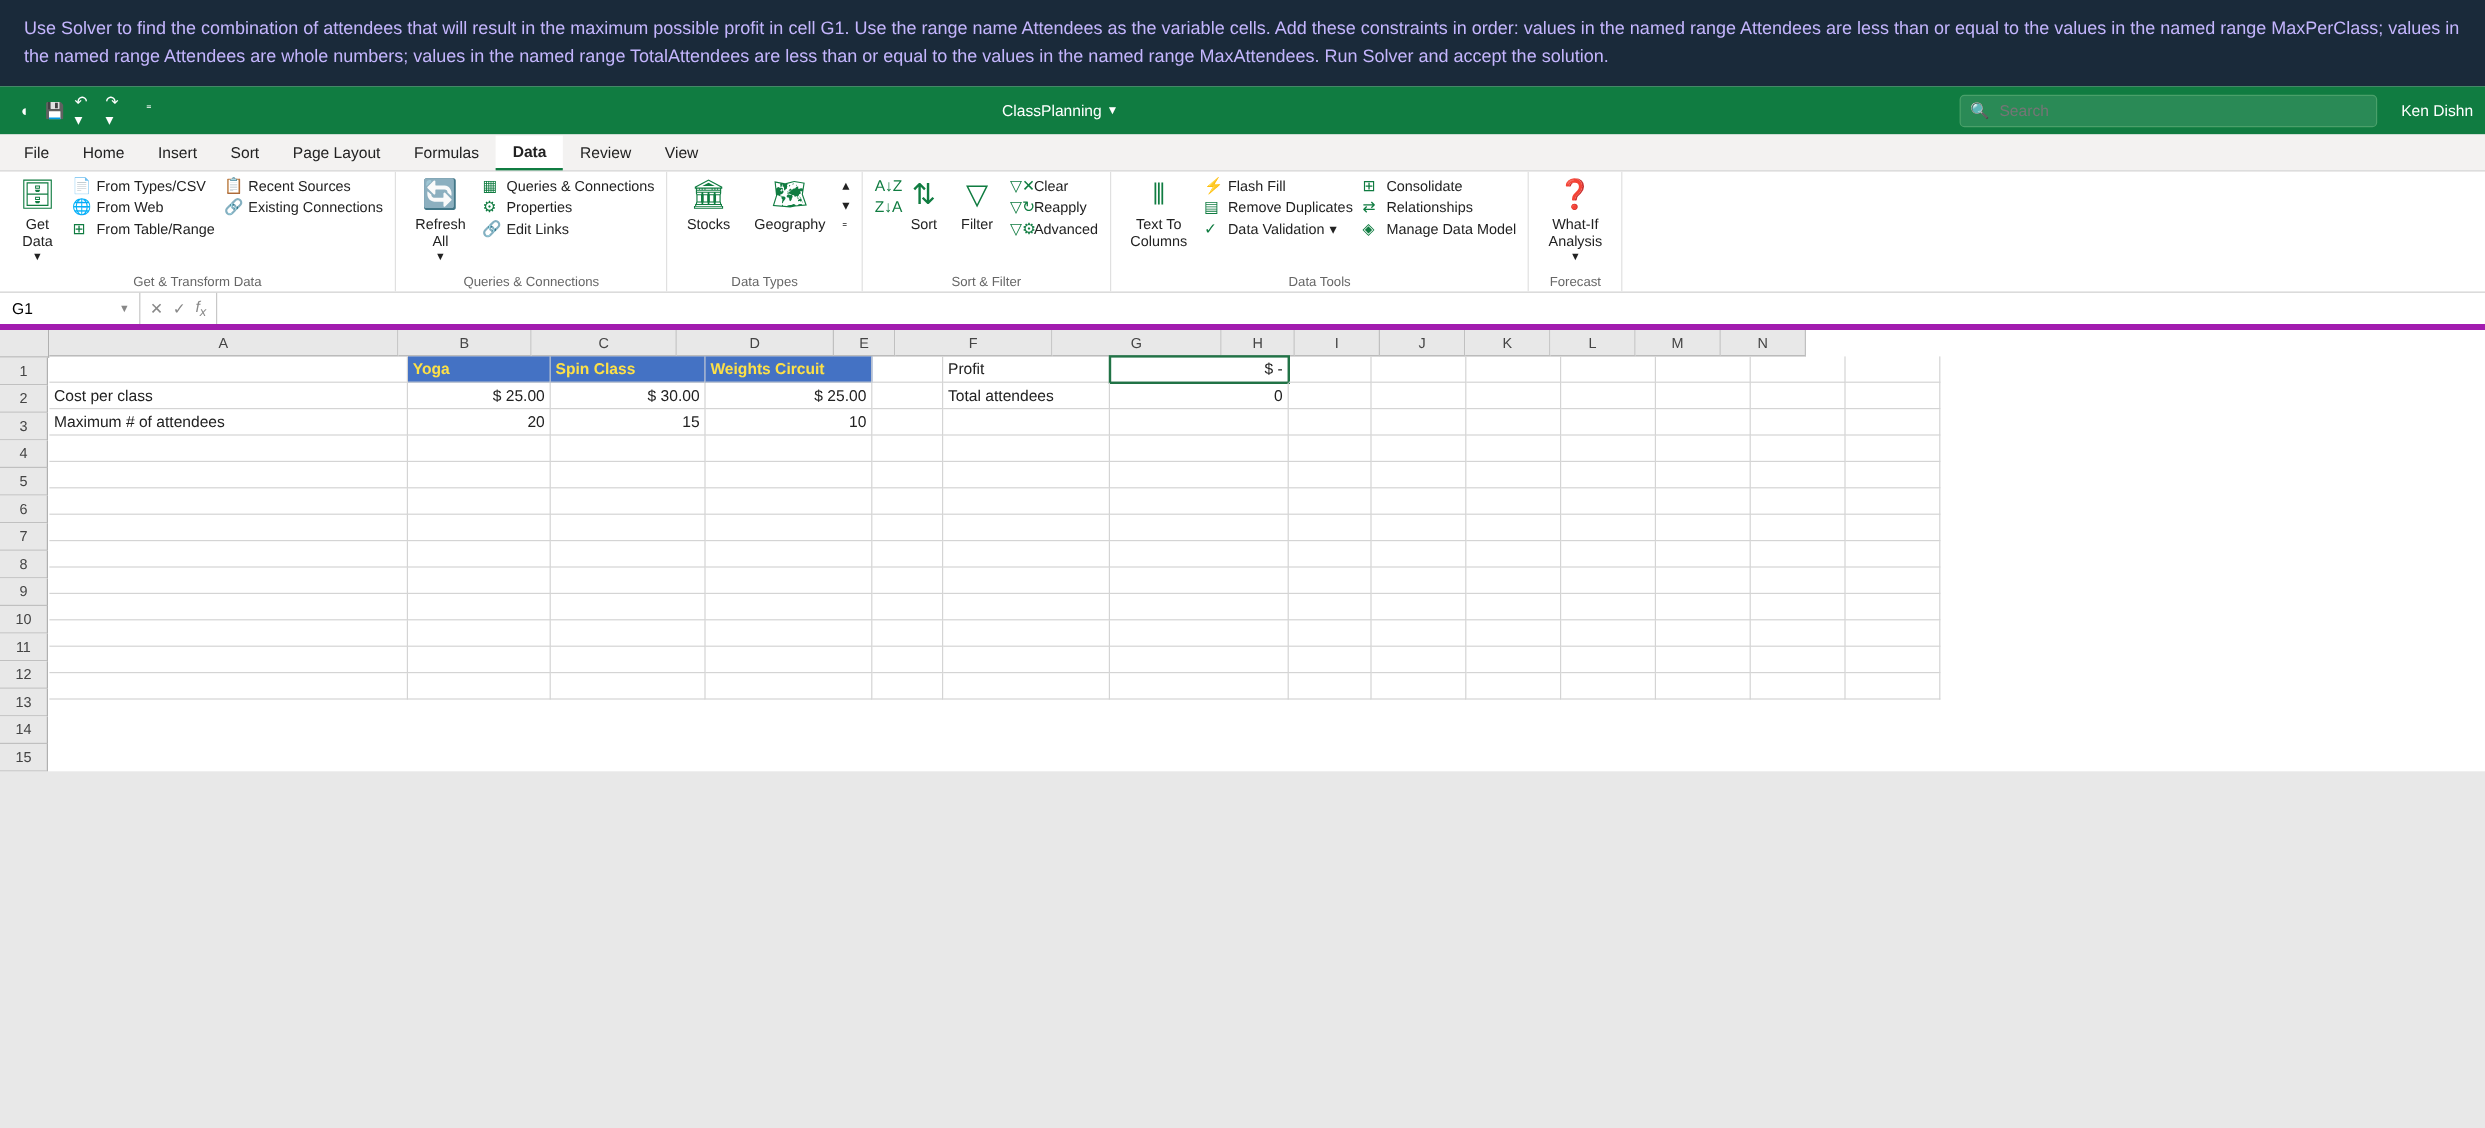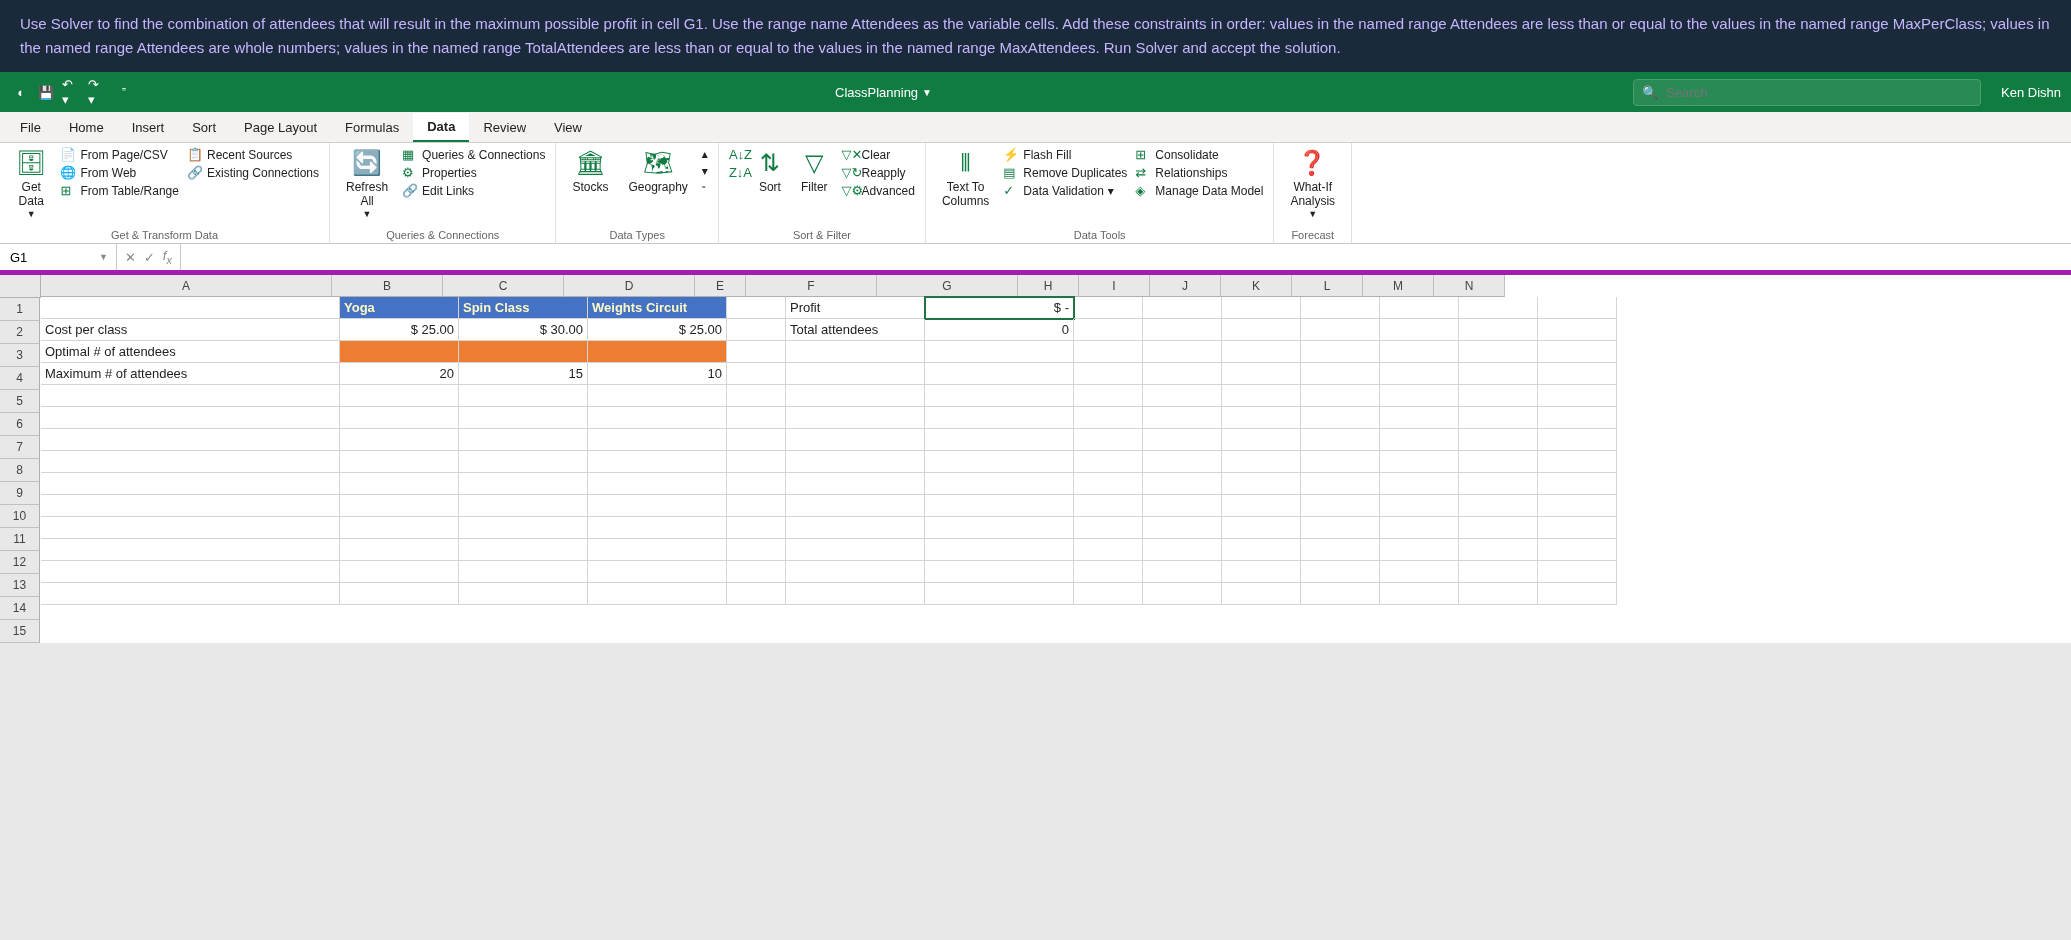--- a/index.html
+++ b/index.html
@@ -34,21 +34,21 @@
 .grid-wrap{display:flex;background:#fff}
 .corner{width:40px;height:22px;background:#e8e8e8;border-right:1px solid #b0b0b0;border-bottom:1px solid #b0b0b0}
 .col-headers{display:flex;height:22px}
 .ch{background:#e8e8e8;border-right:1px solid #c0c0c0;border-bottom:1px solid #b0b0b0;display:flex;align-items:center;justify-content:center;font-size:12px;color:#444}
 .row-headers{display:flex;flex-direction:column;width:40px}
 .rh{background:#e8e8e8;border-right:1px solid #b0b0b0;border-bottom:1px solid #c0c0c0;display:flex;align-items:center;justify-content:center;font-size:12px;color:#444;height:22px}
 .cells{position:relative}
 .row{display:flex;height:22px}
 .cell{border-right:1px solid #d4d4d4;border-bottom:1px solid #d4d4d4;padding:0 4px;display:flex;align-items:center;font-size:13px;overflow:hidden;white-space:nowrap}
 .cell.r{justify-content:flex-end}
-.hdr-blue{background:#4472c4;color:#fef9c3;font-weight:600}
+.hdr-blue{background:#4472c4;color:#fde047;font-weight:600}
 .hdr-orange{background:#ed7d31}
 .cell.sel{outline:2px solid #217346;outline-offset:-1px;background:#fff}
 .colA{width:290px}.colB{width:110px}.colC{width:120px}.colD{width:130px}.colE{width:50px}.colF{width:130px}.colG{width:140px}.colH{width:60px}
 .colrest{width:70px}
 </style>
 </head>
 <body>
 
 <div class="task-banner">
   <span>Use Solver to find the combination of attendees that will result in the maximum possible profit in cell G1.  Use the range name Attendees as the variable cells. Add these constraints in order: values in the named range Attendees are less than or equal to the values in the named range MaxPerClass; values in the named range Attendees are whole numbers; values in the named range TotalAttendees are less than or equal to the values in the named range MaxAttendees. Run Solver and accept the solution.</span>
@@ -90,21 +90,21 @@
     <div class="grp-body">
       <div class="big-btn">
         <span class="ic">🗄</span>
         <span style="white-space:pre">Get
 Data</span>
         <span style="font-size:9px">▼</span>
       </div>
       <div class="small-list">
         <div class="small-item">
             <span class="ic">📄</span>
-            <span>From Page/CSV</span>
+            <span>From Types/CSV</span>
           </div>
         <div class="small-item">
             <span class="ic">🌐</span>
             <span>From Web</span>
           </div>
         <div class="small-item">
             <span class="ic">⊞</span>
             <span>From Table/Range</span>
           </div>
       </div>
@@ -334,36 +334,20 @@
         <div class="cell colG r">0</div>
         <div class="cell colH"></div>
         <div class="cell colrest"></div>
         <div class="cell colrest"></div>
         <div class="cell colrest"></div>
         <div class="cell colrest"></div>
         <div class="cell colrest"></div>
         <div class="cell colrest"></div>
       </div>
 
-      <div class="row">
-        <div class="cell colA">Optimal # of attendees</div>
-        <div class="cell colB hdr-orange"></div>
-        <div class="cell colC hdr-orange"></div>
-        <div class="cell colD hdr-orange"></div>
-        <div class="cell colE"></div>
-        <div class="cell colF"></div>
-        <div class="cell colG"></div>
-        <div class="cell colH"></div>
-        <div class="cell colrest"></div>
-        <div class="cell colrest"></div>
-        <div class="cell colrest"></div>
-        <div class="cell colrest"></div>
-        <div class="cell colrest"></div>
-        <div class="cell colrest"></div>
-      </div>
 
       <div class="row">
         <div class="cell colA">Maximum # of attendees</div>
         <div class="cell colB r">20</div>
         <div class="cell colC r">15</div>
         <div class="cell colD r">10</div>
         <div class="cell colE"></div>
         <div class="cell colF"></div>
         <div class="cell colG"></div>
         <div class="cell colH"></div>

